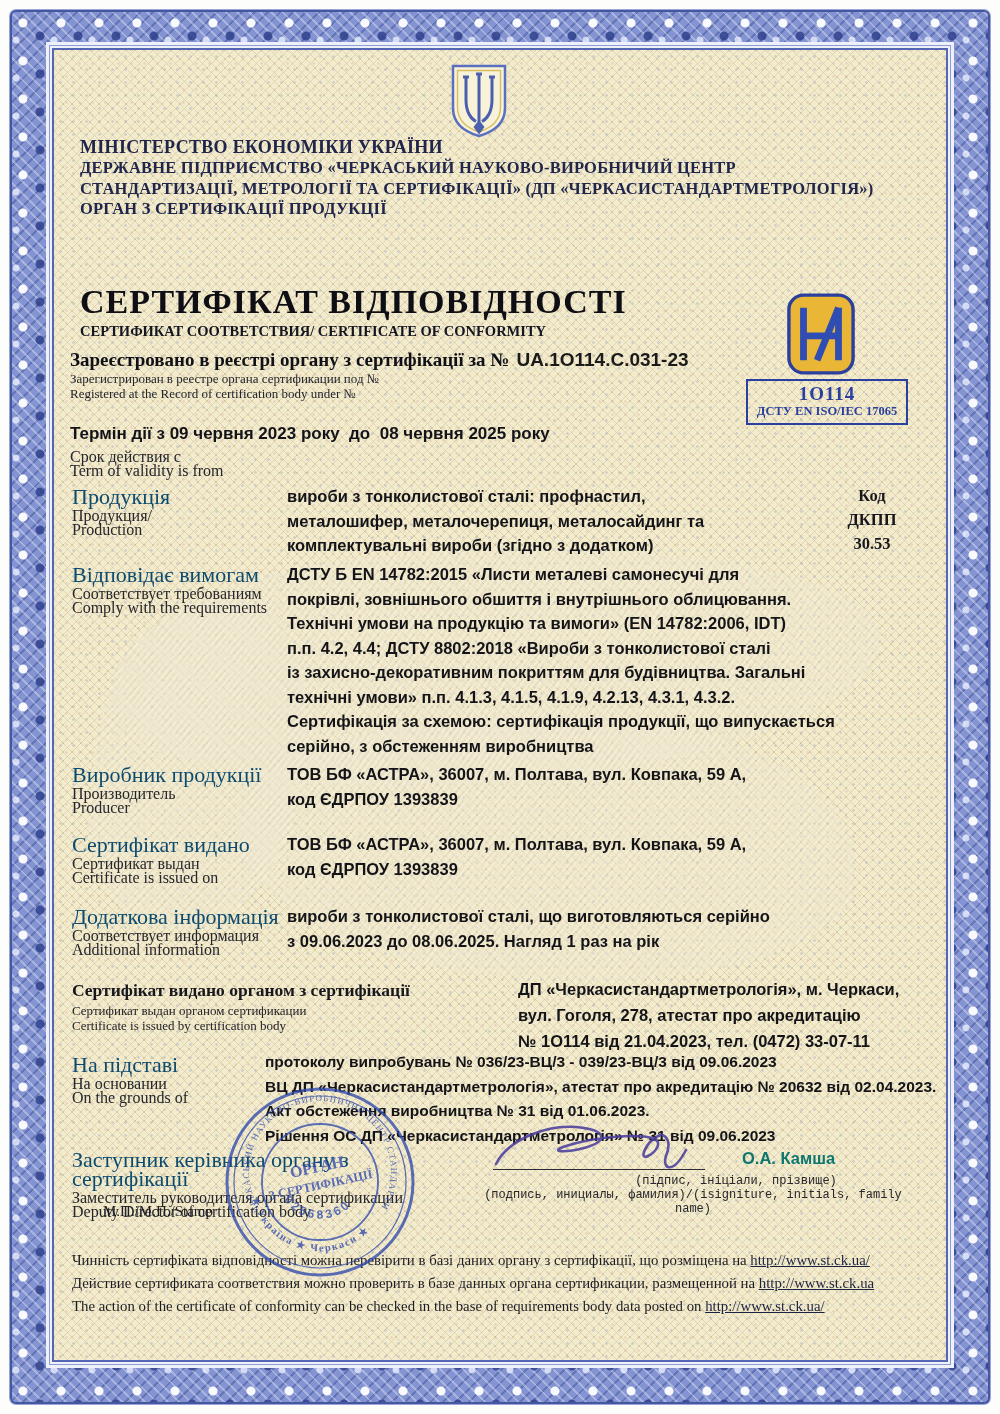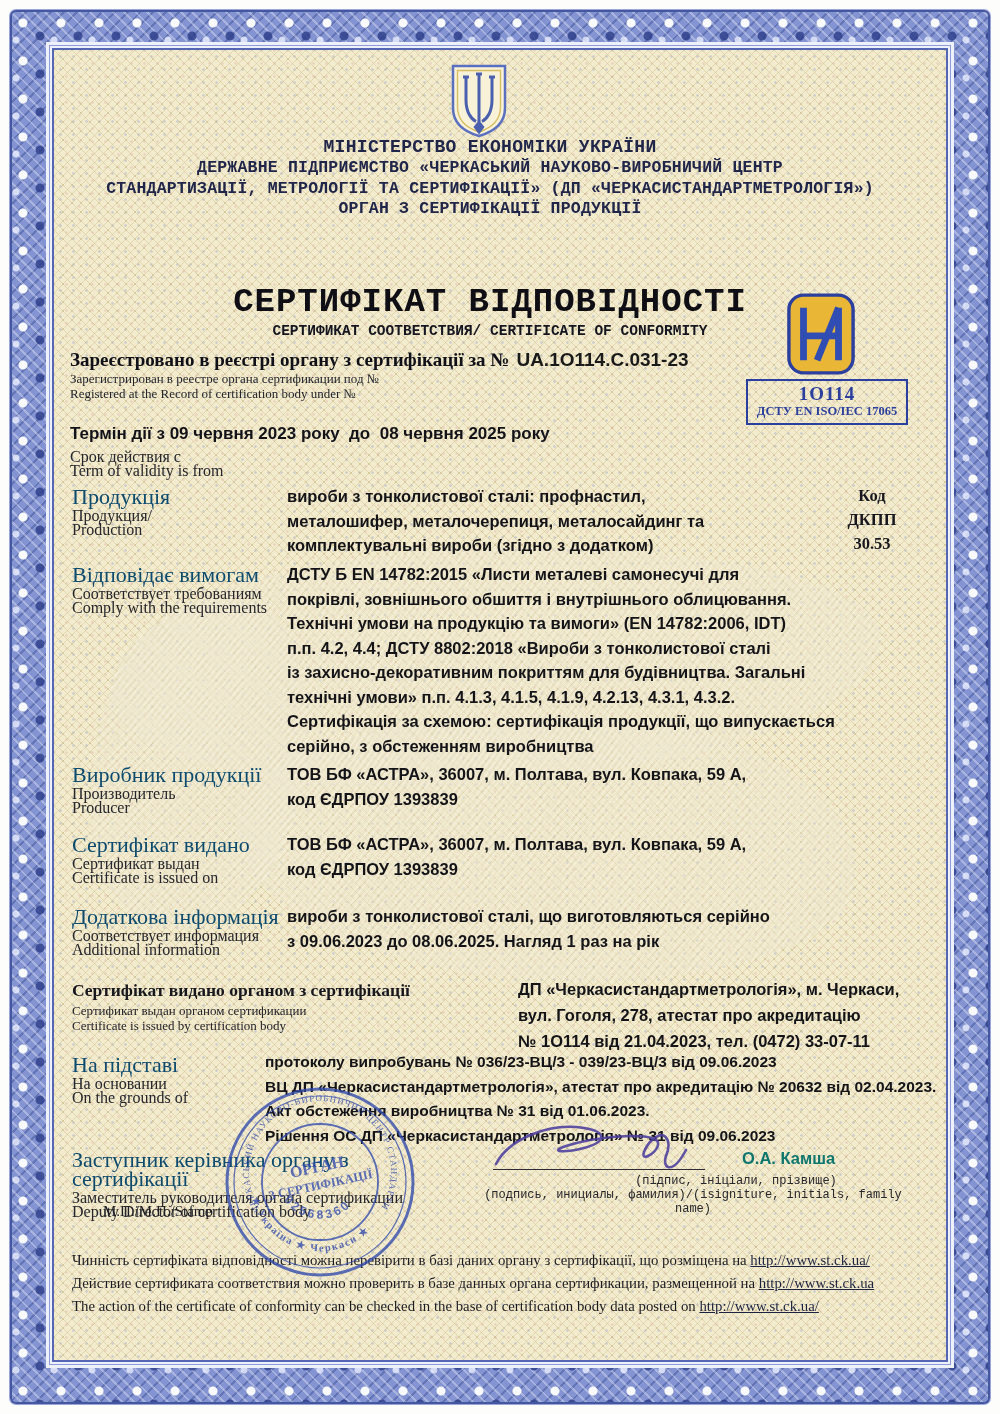--- a/index.html
+++ b/index.html
@@ -29,21 +29,21 @@
     border:2px solid #5566b5;outline:1px solid #8d9bd8;outline-offset:2px;
     box-shadow:0 0 0 6px #eef0fa;}
   
   .wm{position:absolute;z-index:1;
     background:repeating-linear-gradient(125deg, rgba(184,168,118,.20) 0 2px, rgba(250,245,228,.62) 2px 5px);
     filter:blur(1px);}
   .wm1{left:112px;top:548px;width:770px;height:235px;border-radius:46% 54% 58% 42%/55% 45% 58% 42%;transform:rotate(-2deg);}
   .wm2{left:235px;top:715px;width:620px;height:265px;border-radius:55% 45% 48% 52%/45% 55% 42% 58%;transform:rotate(2deg);}
   .wm3{left:95px;top:600px;width:210px;height:330px;border-radius:60% 40% 55% 45%/50% 50% 60% 40%;transform:rotate(7deg);}
   .abs{position:absolute;z-index:2;}
-  .center{text-align:center;font-family:Liberation Mono, monospace;}
+  .center{}
   .navy{color:#20254a;}
   .hline1{font-weight:bold;font-size:18px;line-height:22px;letter-spacing:.3px;}
   .hline{font-weight:bold;font-size:16.5px;line-height:20.5px;letter-spacing:.2px;}
   .title-main{font-weight:bold;font-size:34px;line-height:36px;letter-spacing:1px;color:#0e0e14;}
   .title-sub{font-weight:bold;font-size:14.5px;margin-top:3px;color:#15151f;}
   .reg-ua{font-weight:bold;font-size:19px;color:#101018;}
   .reg-num{font-family:"Liberation Sans",sans-serif;font-weight:bold;font-size:19px;margin-left:7px;}
   .sub{font-size:13px;line-height:15px;color:#23232a;}
   .sub-sm{font-size:16px;line-height:14px;color:#26262c;}
   .validity-main{font-family:"Liberation Sans",sans-serif;font-weight:bold;font-size:17px;white-space:pre;color:#121218;}
@@ -241,15 +241,15 @@
       <g transform="rotate(-12 100 100)" fill="#2f49ad" text-anchor="middle" font-family="Liberation Serif, serif" font-weight="bold">
         <text x="100" y="90" font-size="16">ОРГАН</text>
         <text x="100" y="107" font-size="12.5">З СЕРТИФІКАЦІЇ</text>
       </g>
     </svg>
   </div>
 
   <div class="abs" style="left:72px;top:1249px;width:866px;">
     <div class="footer-line"><span>Чинність сертифіката відповідності можна перевірити в базі даних органу з сертифікації, що розміщена на </span><span class="lnk">http://www.st.ck.ua/</span></div>
     <div class="footer-line"><span>Действие сертификата соответствия можно проверить в базе данных органа сертификации, размещенной на </span><span class="lnk">http://www.st.ck.ua</span></div>
-    <div class="footer-line"><span>The action of the certificate of conformity can be checked in the base of certification body data posted on </span><span class="lnk">http://www.st.ck.ua/</span></div>
+    <div class="footer-line"><span>The action of the certificate of conformity can be checked in the base of requirements body data posted on </span><span class="lnk">http://www.st.ck.ua/</span></div>
   </div>
 </div>
 
 </body></html>

